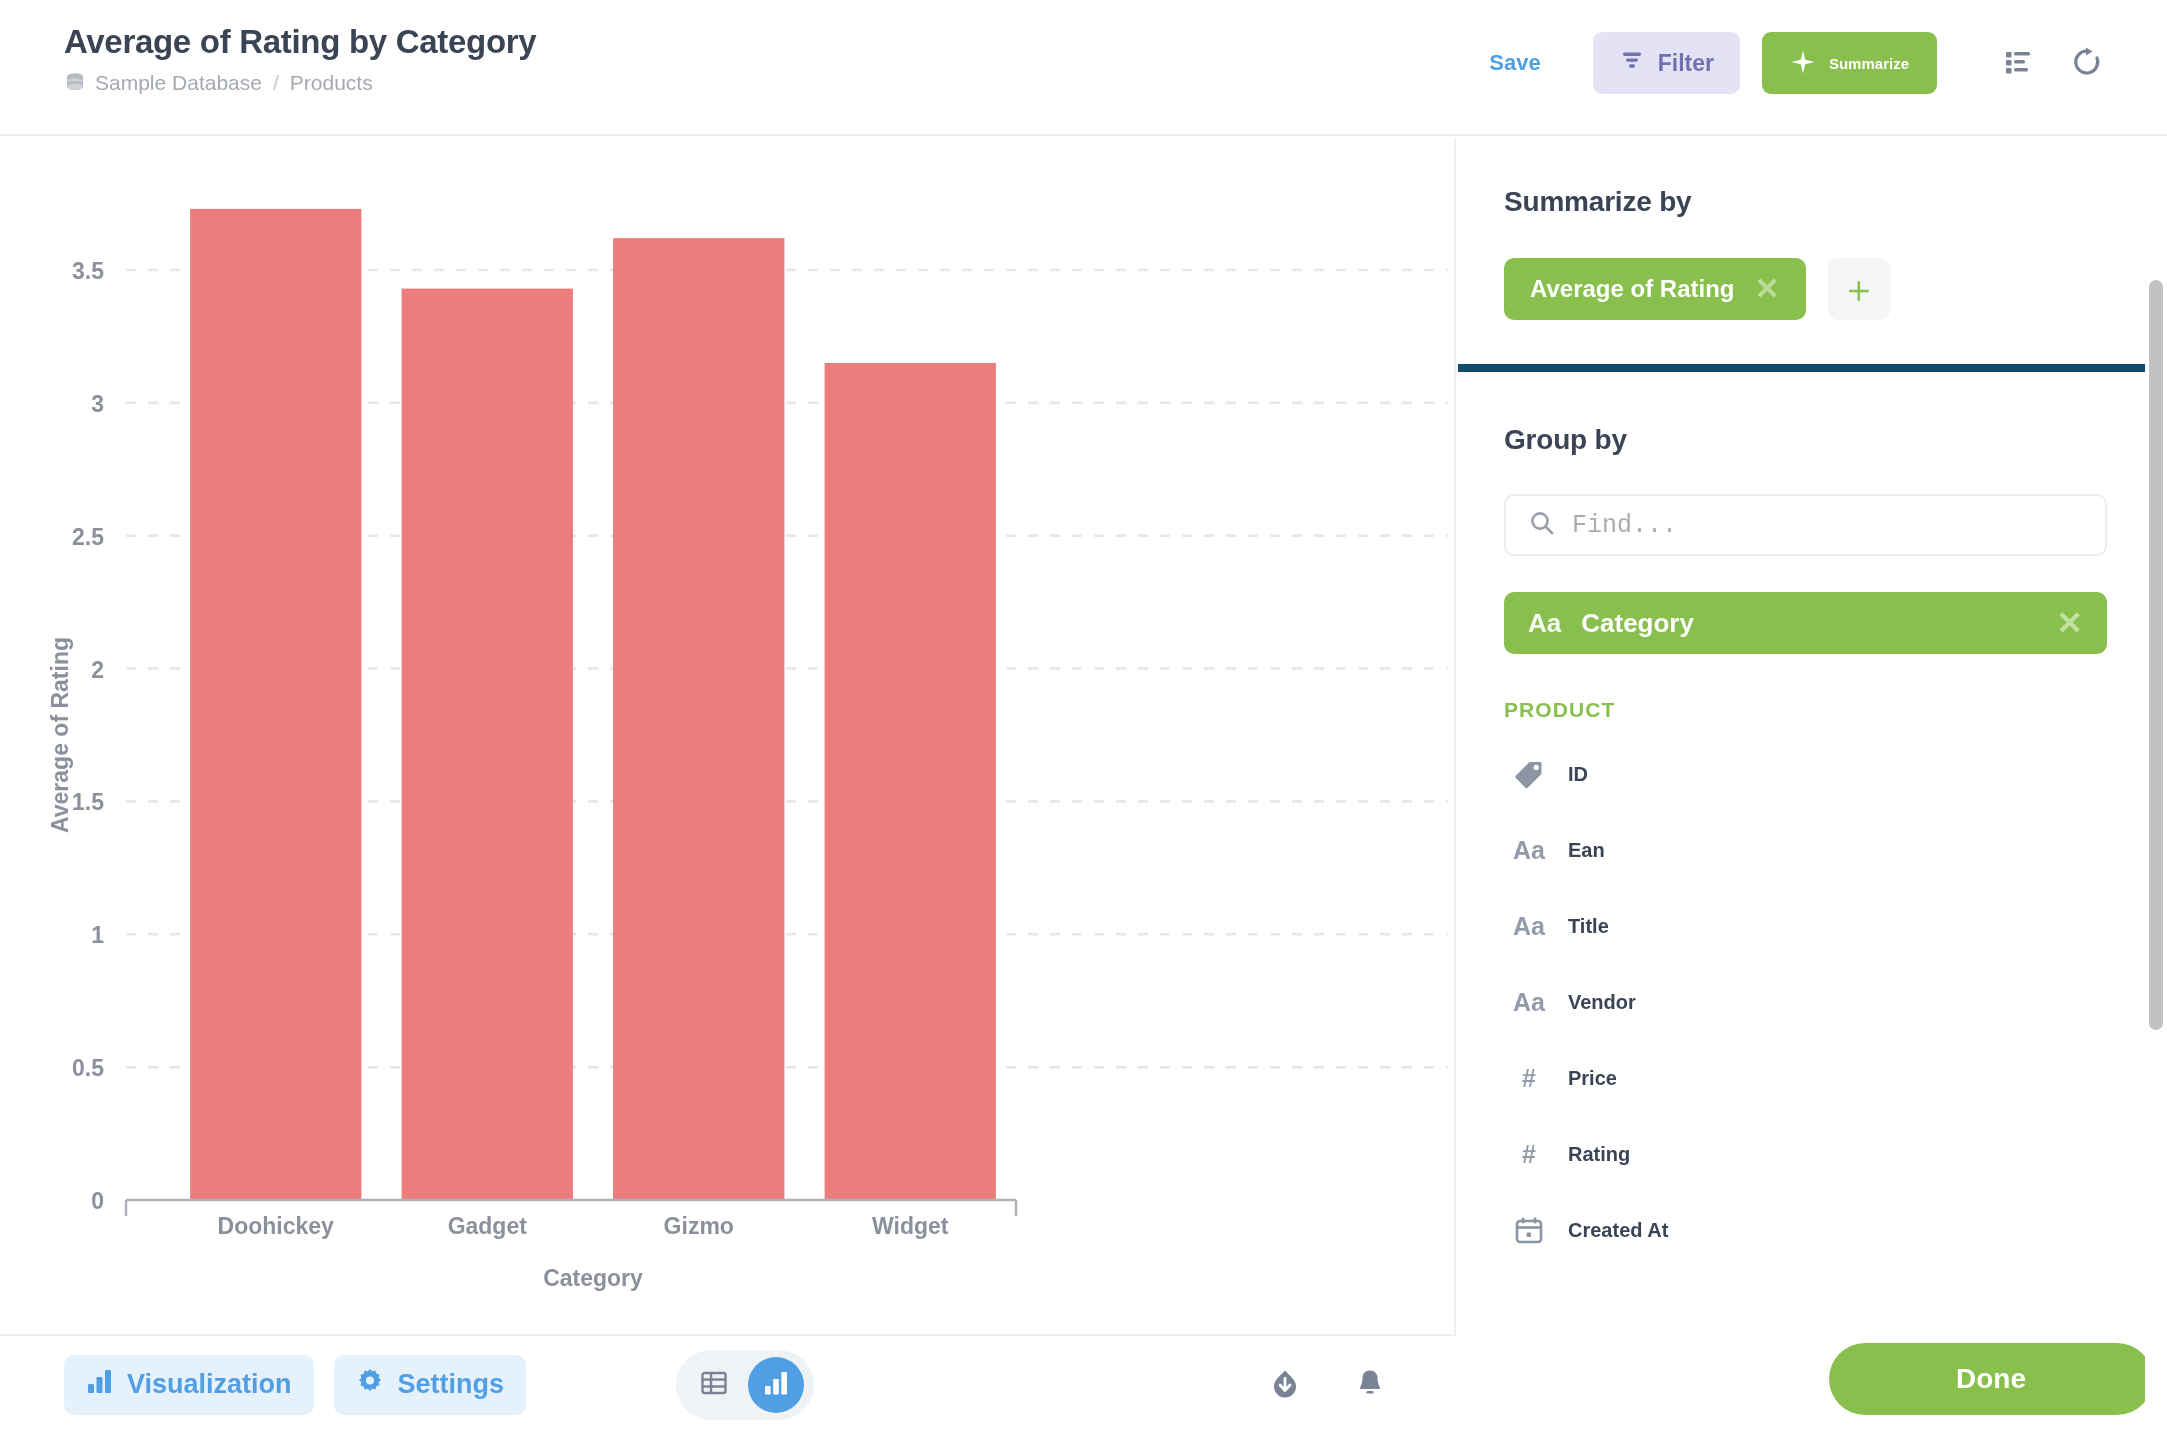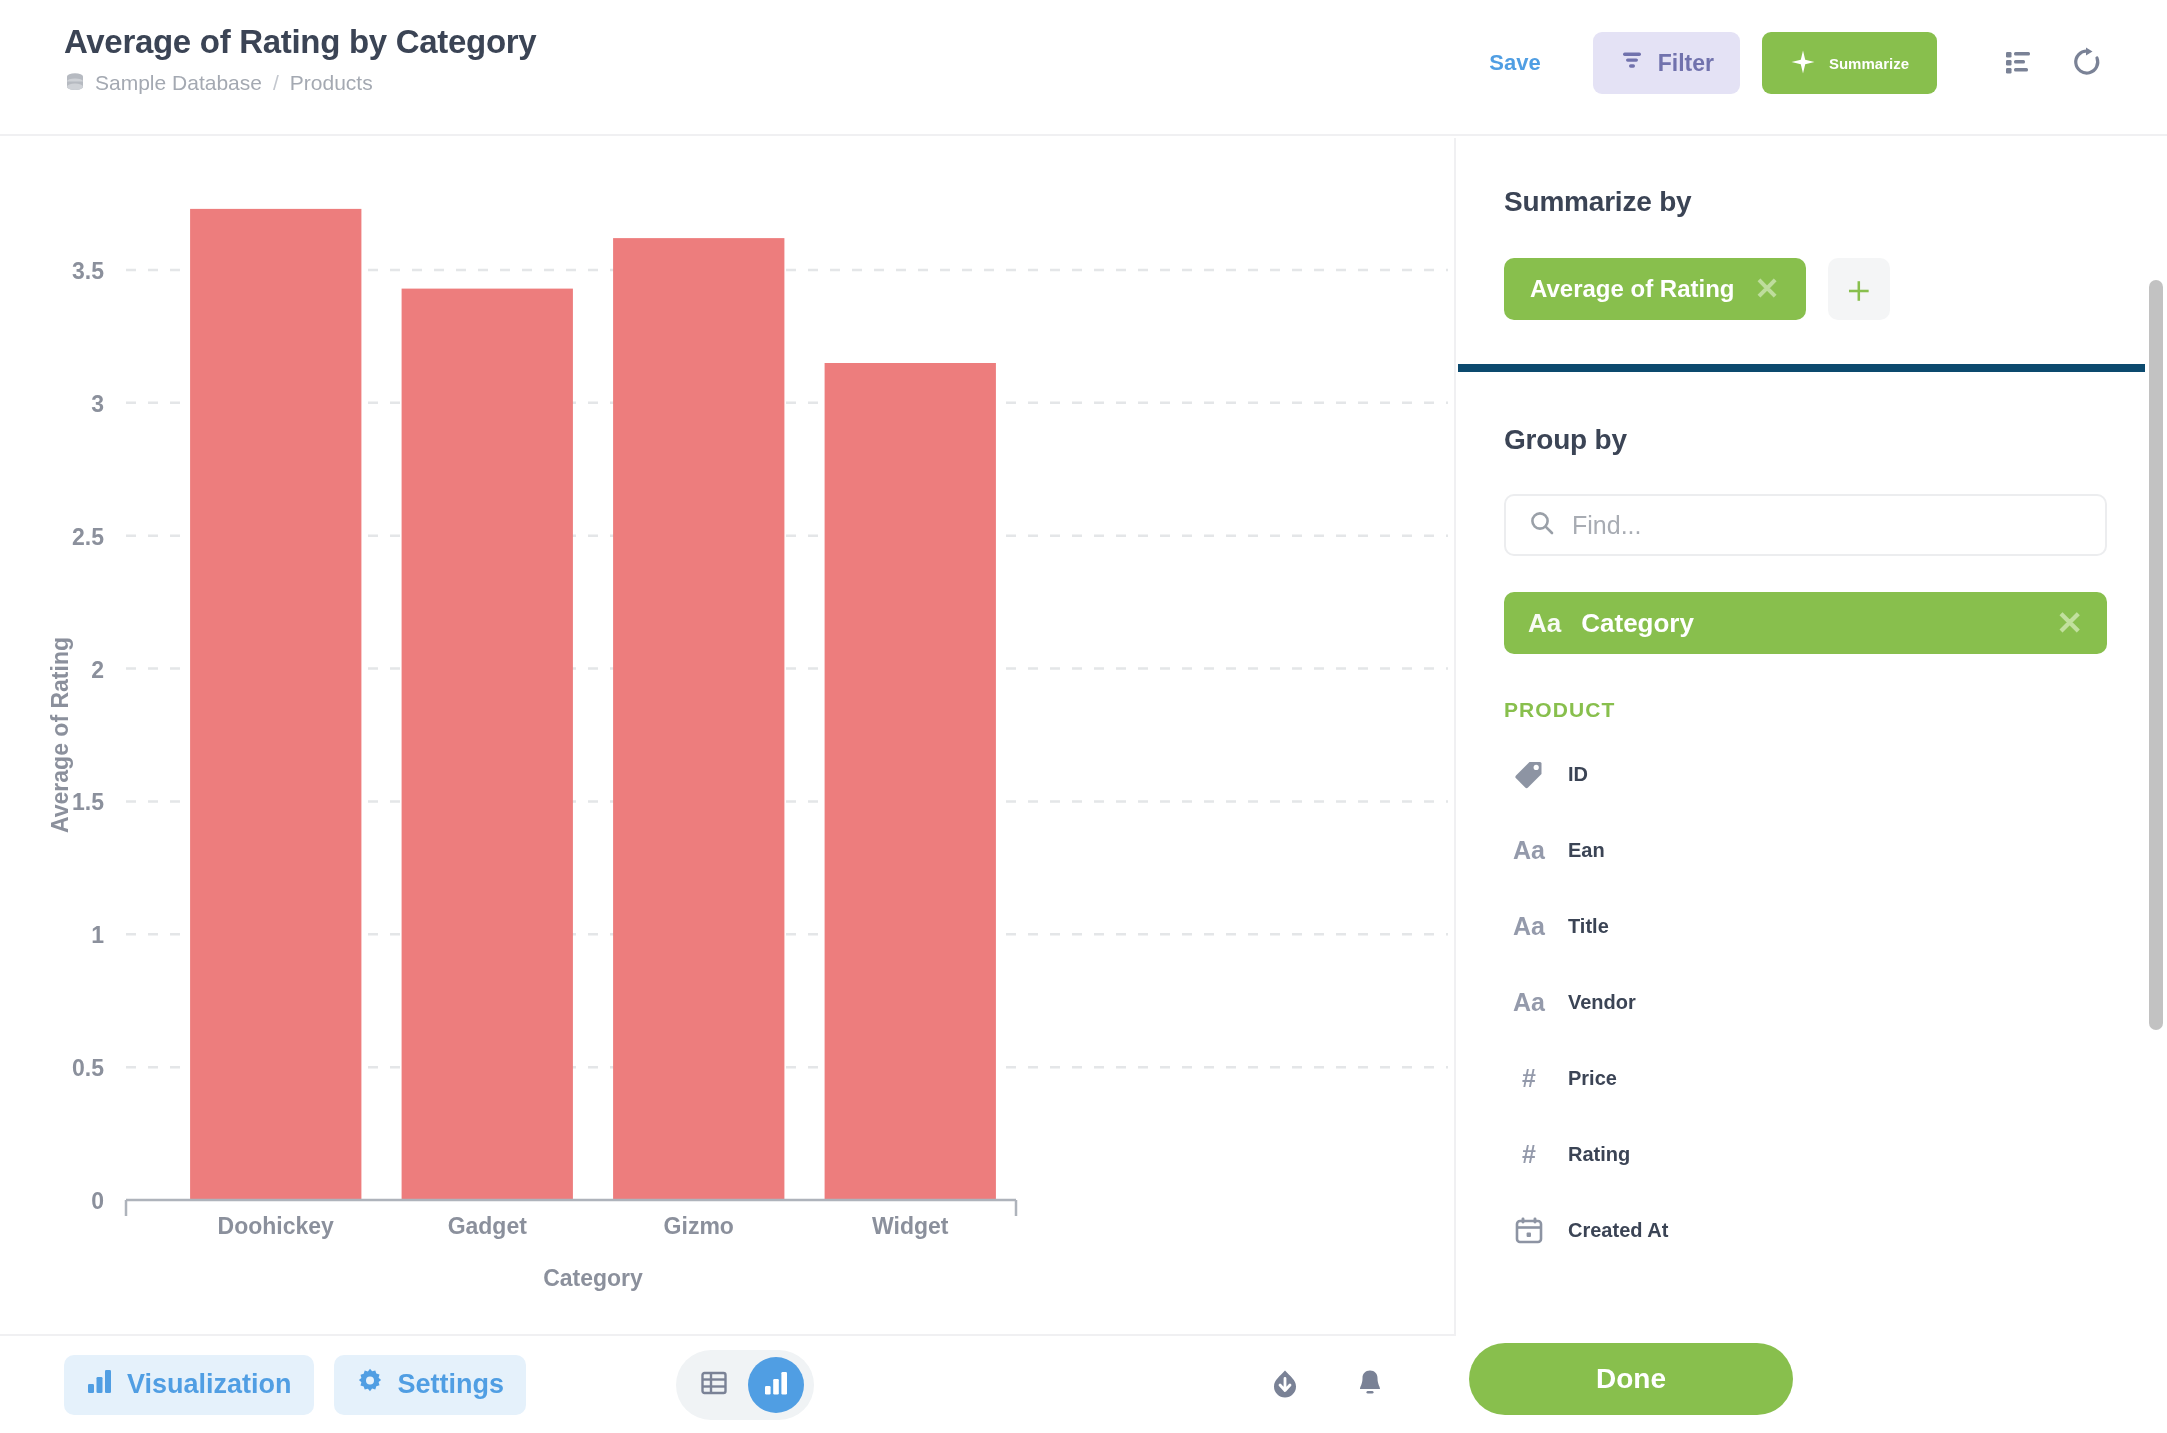--- a/index.html
+++ b/index.html
@@ -118,21 +118,21 @@
   }
 
   #groupby-section { padding-top: 52px; }
   #find-wrap {
     margin-top: 38px; position: relative;
     border: 2px solid #ecedef; border-radius: 10px; height: 62px;
     display: flex; align-items: center; padding: 0 22px; gap: 16px;
   }
   #find-input {
     border: none; outline: none; font-size: 25px; color: #3b4455;
-    font-family: Liberation Sans, sans-serif; background: transparent; flex: 1; height: 100%;
+    font-family: Liberation Mono, monospace; background: transparent; flex: 1; height: 100%;
   }
   #find-input::placeholder { color: #a8acb3; }
 
   .cat-pill {
     margin-top: 36px; background: #88bf4d; color: #fff; border-radius: 10px;
     height: 62px; display: flex; align-items: center; padding: 0 24px;
     cursor: pointer; justify-content: space-between;
   }
   .cat-pill .left { display: flex; align-items: center; gap: 20px; }
   .cat-pill .aa { font-size: 26px; font-weight: 700; opacity: .95; }
@@ -148,22 +148,22 @@
     display: flex; align-items: center; gap: 22px; height: 76px;
     cursor: pointer; padding-left: 8px;
   }
   .field-row .ico {
     width: 34px; display: flex; align-items: center; justify-content: center;
     color: #949aab; font-size: 25px; font-weight: 700;
   }
   .field-row .lbl { font-size: 20px; font-weight: 700; color: #3b4455; }
 
   #done-wrap {
-    position: absolute; left: 11px; top: 1205px; width: 695px;
-    display: flex; justify-content: flex-start;
+    position: absolute; left: 0; top: 1205px; width: 695px;
+    display: flex; justify-content: flex-end;
   }
   #done-btn {
     background: #88bf4d; color: #fff; border: none; border-radius: 36px;
     width: 324px; height: 72px; font-size: 28px; font-weight: 700;
     cursor: pointer; font-family: inherit;
   }
 
   
   #scrollbar-track {
     position: absolute; right: 0; top: 138px; width: 22px; height: 1295px;

